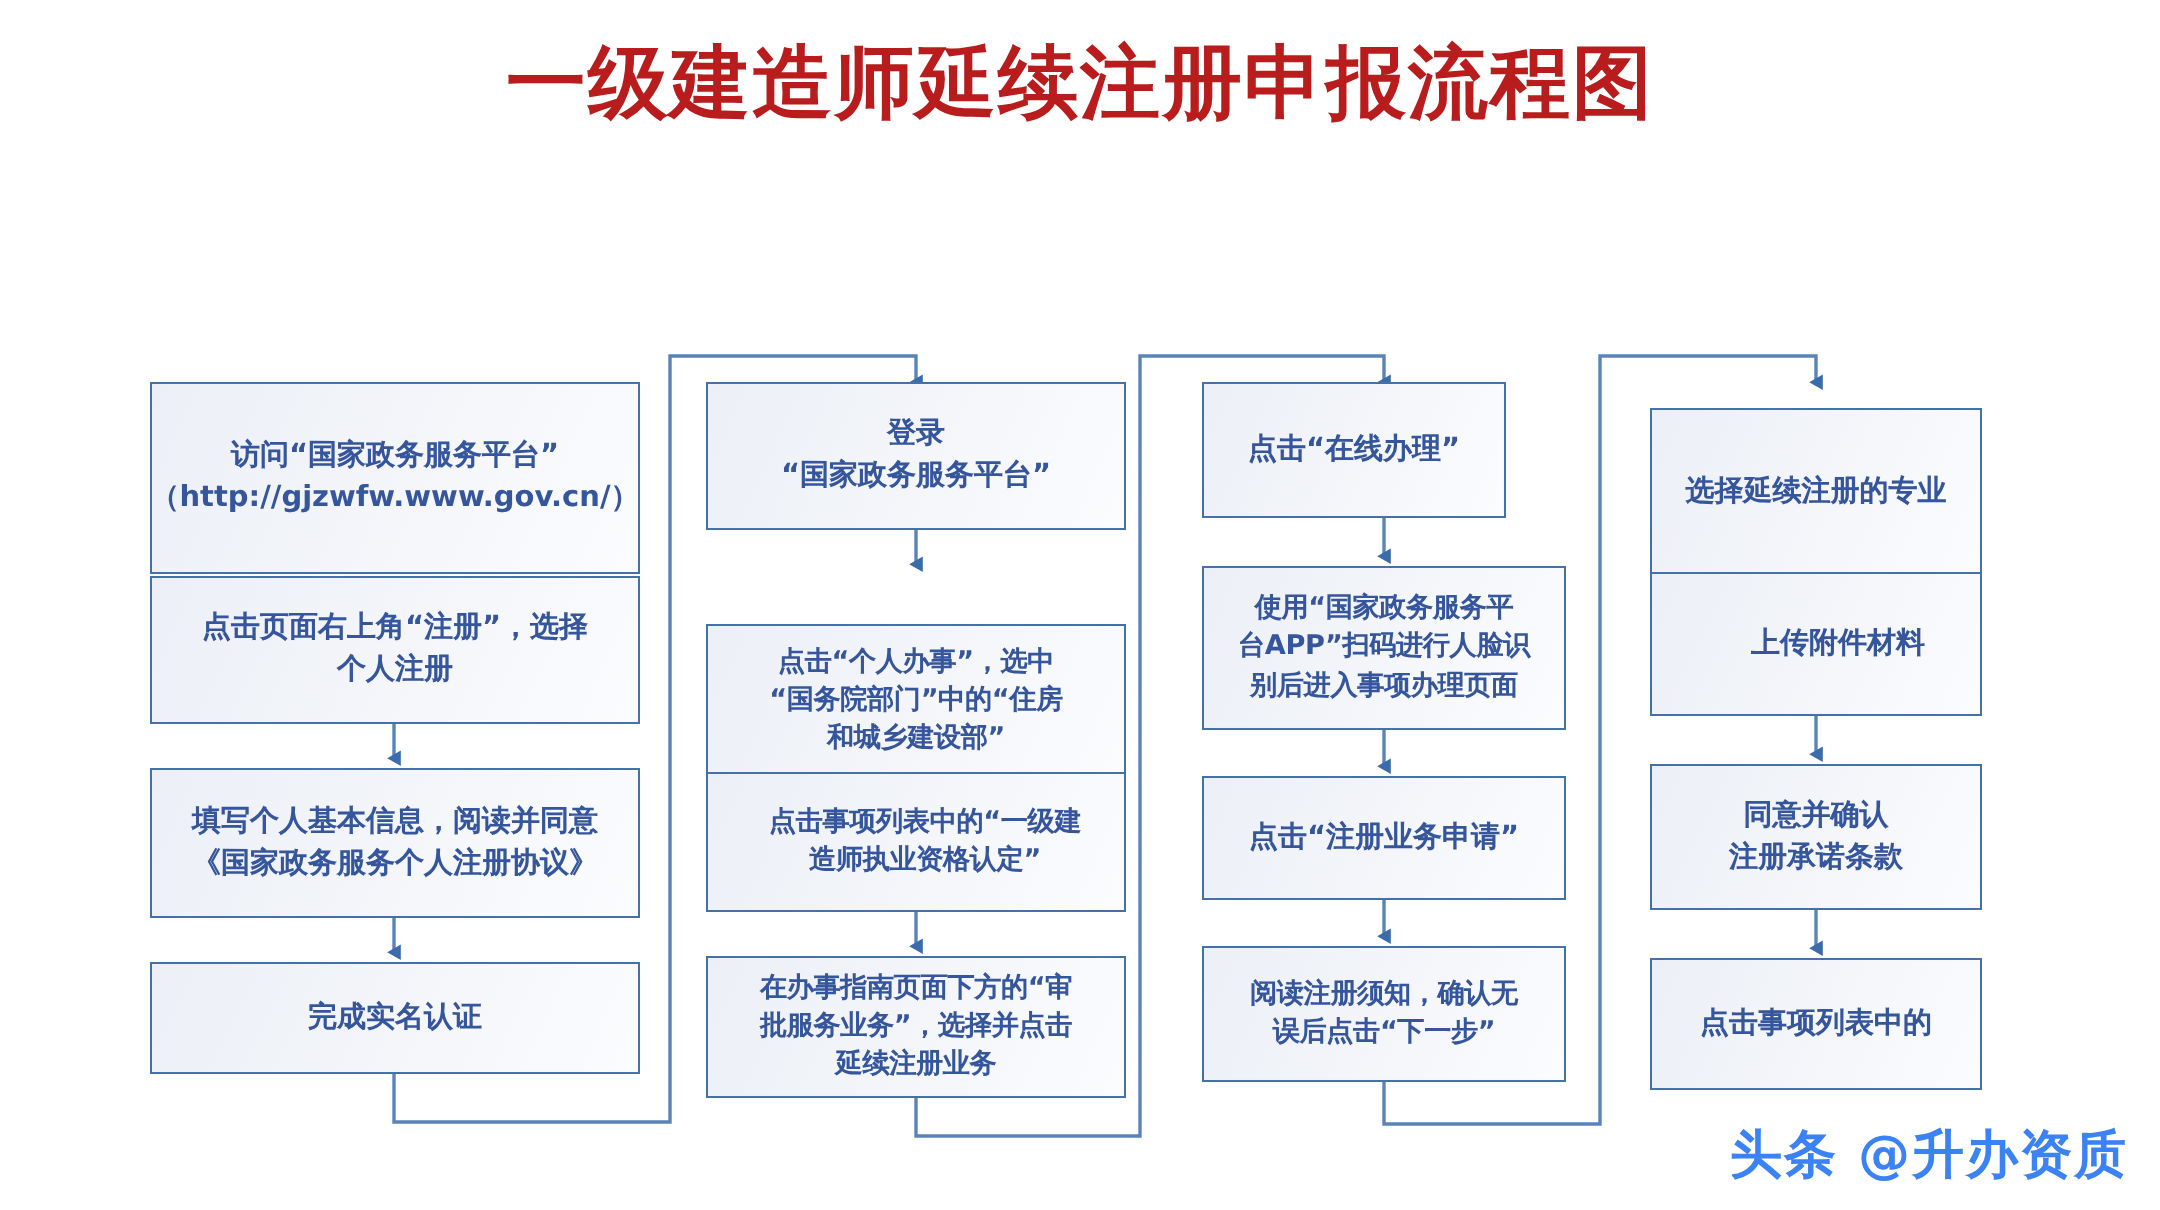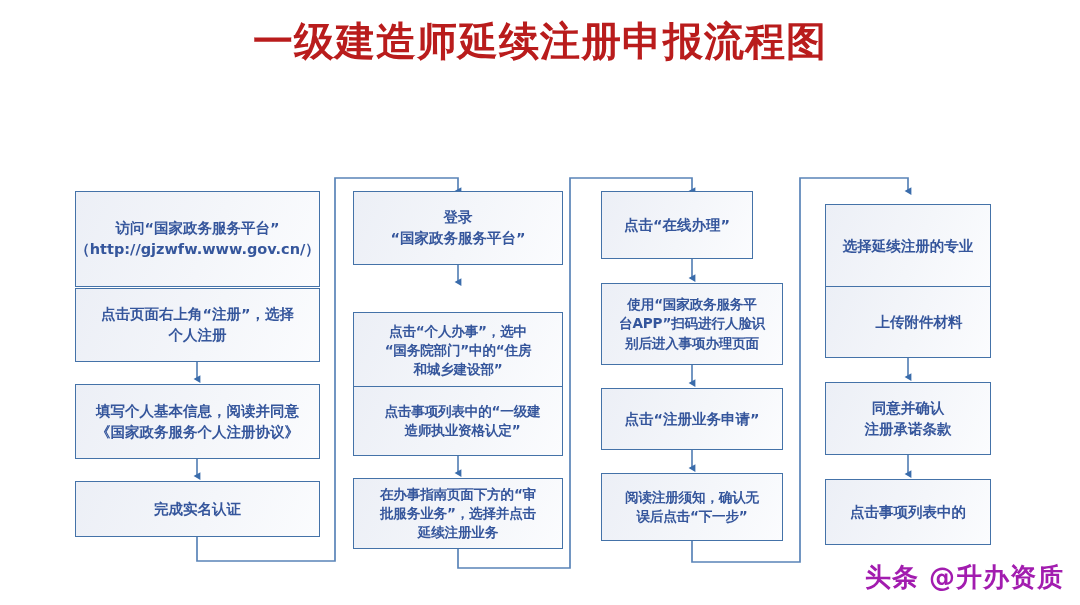--- a/index.html
+++ b/index.html
@@ -56,21 +56,21 @@
   }
   .flow-box.tight { font-size: 13.6px; letter-spacing: -0.2px; }
 
   #watermark {
     position: absolute;
     right: 16px;
     bottom: 10px;
     font-family: "DejaVu Sans", "Liberation Sans", sans-serif;
     font-size: 26px;
     font-weight: bold;
-    color: #a21caf;
+    color: #3b82f6;
     letter-spacing: 1px;
     white-space: nowrap;
     margin-top: 44px;
   }
 </style>
 </head>
 <body>
 
 <div id="page-title">一级建造师延续注册申报流程图</div>
 

